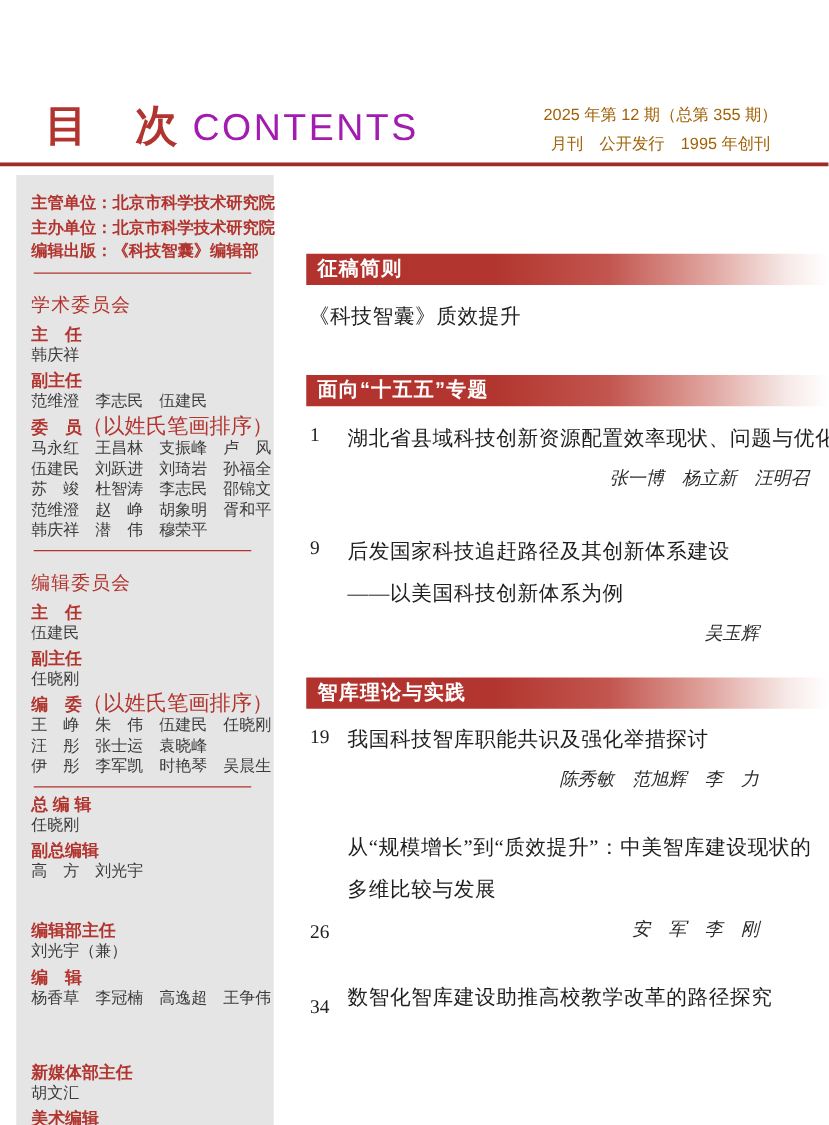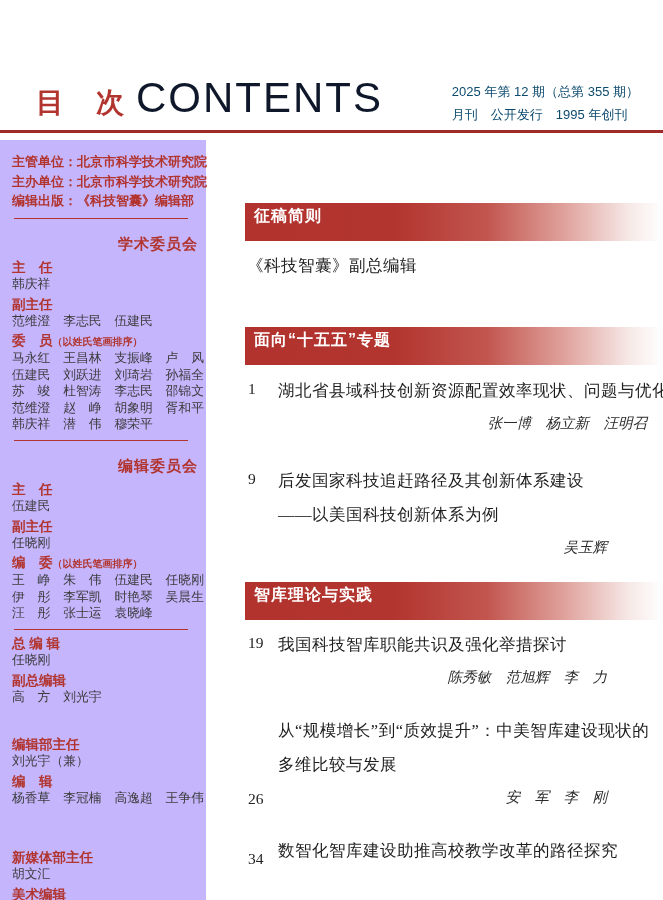--- a/index.html
+++ b/index.html
@@ -9,57 +9,57 @@
     font-family:"Liberation Sans", sans-serif;
     -webkit-font-smoothing:antialiased;
   }
   .page { position:relative; width:663px; height:900px; background:#fff; overflow:hidden; }
 
   
   .header-title {
     position:absolute; left:36px; top:74px;
     display:flex; align-items:baseline; color:#b2342e; white-space:nowrap;
   }
-  .title-cn { font-size:28px; font-weight:bold; letter-spacing:2px; }
-  .title-en { font-size:42px; font-weight:400; color:#0f172a; letter-spacing:2px; margin-left:10px; }
+  .title-cn { font-size:34px; font-weight:bold; letter-spacing:2px; }
+  .title-en { font-size:30px; font-weight:400; color:#a21caf; letter-spacing:2px; margin-left:10px;margin-top:12px; }
   .issue-info {
-    position:absolute; right:24px; top:80px; text-align:left;
-    color:#0c4a6e; font-size:13px; line-height:23px; font-weight:500; white-space:nowrap;
+    position:absolute; right:41px; top:80px; text-align:center;
+    color:#a16207; font-size:13px; line-height:23px; font-weight:500; white-space:nowrap;
   }
   .header-rule { position:absolute; top:130px; left:0; width:663px; height:3px; background:#9e2b27; }
 
   
   .sidebar {
-    position:absolute; left:0; top:140px; width:206px; height:760px;
-    background:#c4b5fd; padding:12px 8px 0 12px; font-size:12.8px;
+    position:absolute; left:13px; top:140px; width:206px; height:760px;
+    background:#e5e5e5; padding:12px 8px 0 12px; font-size:12.8px;
   }
   .org-line { color:#b2342e; font-weight:bold; font-size:13px; line-height:19.5px; white-space:nowrap; }
   .side-rule { height:1.5px; background:#b2342e; margin:7px 10px 5px 2px; }
   .committee-title {
-    color:#b2342e; font-weight:bold; font-size:15px; text-align:right;
+    color:#b2342e; font-weight:normal; font-size:15px; text-align:left;
     letter-spacing:1px; margin:16px 0 5px;
   }
   .role-label { color:#b2342e; font-weight:bold; font-size:13.5px; line-height:17px; margin-top:3px; white-space:nowrap; }
-  .role-note { font-weight:bold; font-size:10px; }
+  .role-note { font-weight:normal; font-size:17px; }
   .names { color:#3c3c3c; line-height:16.5px; font-size:12.8px; white-space:nowrap; }
   .gap-28 { height:28px; }
   .gap-40 { height:40px; }
 
   
   .main { position:absolute; left:245px; top:203px; width:418px; }
   .banner {
-    height:38px; line-height:25px; color:#ffffff; font-weight:bold;
+    height:25px; line-height:25px; color:#ffffff; font-weight:bold;
     font-size:16px; padding-left:9px; letter-spacing:1px; white-space:nowrap;
     background:linear-gradient(90deg,#b2332e 0%,#b3352f 36%,#c2564f 58%,#dfa09a 76%,#f6e9e7 92%,#ffffff 100%);
   }
   .plain-item {
     margin:14px 0 0 2px; font-family:"Liberation Serif", serif;
     font-size:16.5px; color:#222; letter-spacing:0.5px;
   }
-  .banner-2 { margin-top:50px; }
+  .banner-2 { margin-top:36px; }
   .banner-3 { margin-top:24px; }
   .article { display:flex; }
   .mt-9  { margin-top:9px; }
   .mt-8  { margin-top:8px; }
   .mt-30 { margin-top:30px; }
   .mt-26 { margin-top:26px;align-items:flex-end; }
   .pageno {
     width:33px; flex:0 0 33px; padding-left:3px; padding-top:6px;
     font-family:"Liberation Serif", serif; font-size:15.5px; color:#222;
   }
@@ -110,22 +110,22 @@
 
     <div class="side-rule"></div>
 
     <div class="committee-title">编辑委员会</div>
     <div class="role-label">主　任</div>
     <div class="names">伍建民</div>
     <div class="role-label">副主任</div>
     <div class="names">任晓刚</div>
     <div class="role-label"><span>编　委</span><span class="role-note">（以姓氏笔画排序）</span></div>
     <div class="names">王　峥　朱　伟　伍建民　任晓刚</div>
+    <div class="names">汪　彤　张士运　袁晓峰</div>
     <div class="names">伊　彤　李军凯　时艳琴　吴晨生</div>
-    <div class="names">汪　彤　张士运　袁晓峰</div>
 
     <div class="side-rule"></div>
 
     <div class="role-label">总 编 辑</div>
     <div class="names">任晓刚</div>
     <div class="role-label">副总编辑</div>
     <div class="names">高　方　刘光宇</div>
 
     <div class="gap-28"></div>
 
@@ -138,21 +138,21 @@
 
     <div class="role-label">新媒体部主任</div>
     <div class="names">胡文汇</div>
     <div class="role-label">美术编辑</div>
     <div class="names">贾保启</div>
   </div>
 
   <div class="main">
 
     <div class="banner">征稿简则</div>
-    <div class="plain-item">《科技智囊》副总编辑</div>
+    <div class="plain-item">《科技智囊》质效提升</div>
 
     <div class="banner banner-2">面向“十五五”专题</div>
 
     <div class="article mt-9">
       <div class="pageno">1</div>
       <div class="atext">
         <div class="atitle">湖北省县域科技创新资源配置效率现状、问题与优化路径</div>
         <div class="authors">张一博　杨立新　汪明召</div>
       </div>
     </div>

